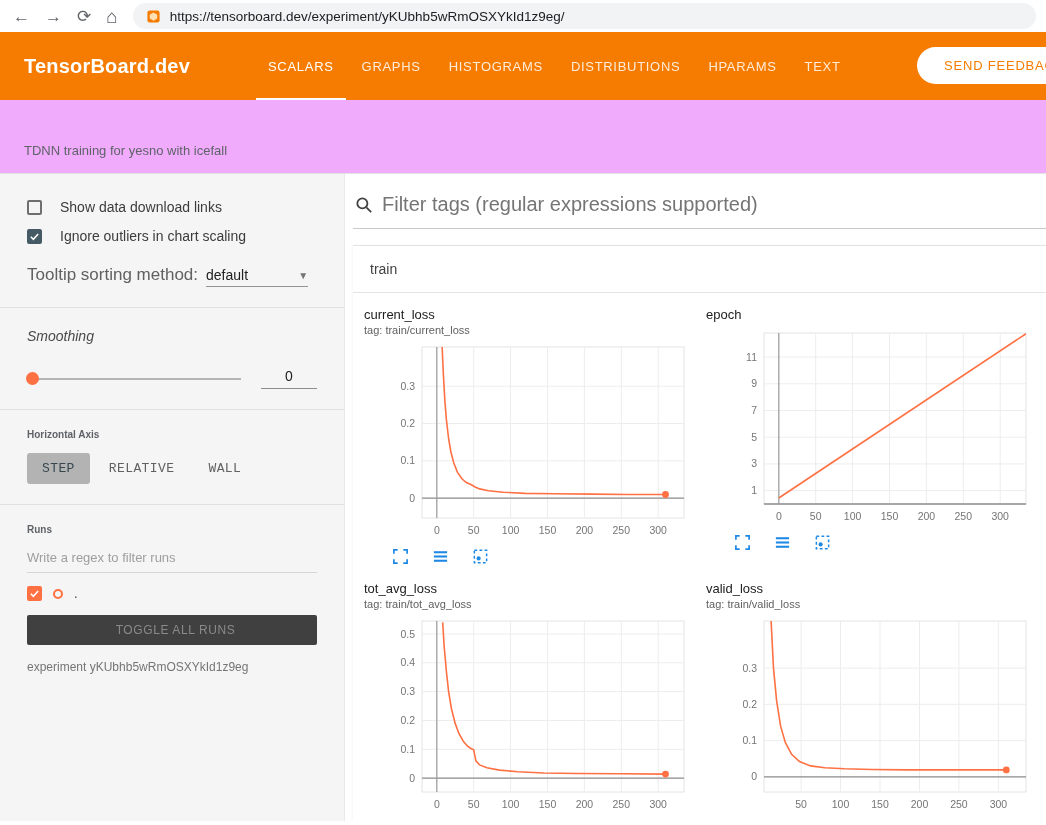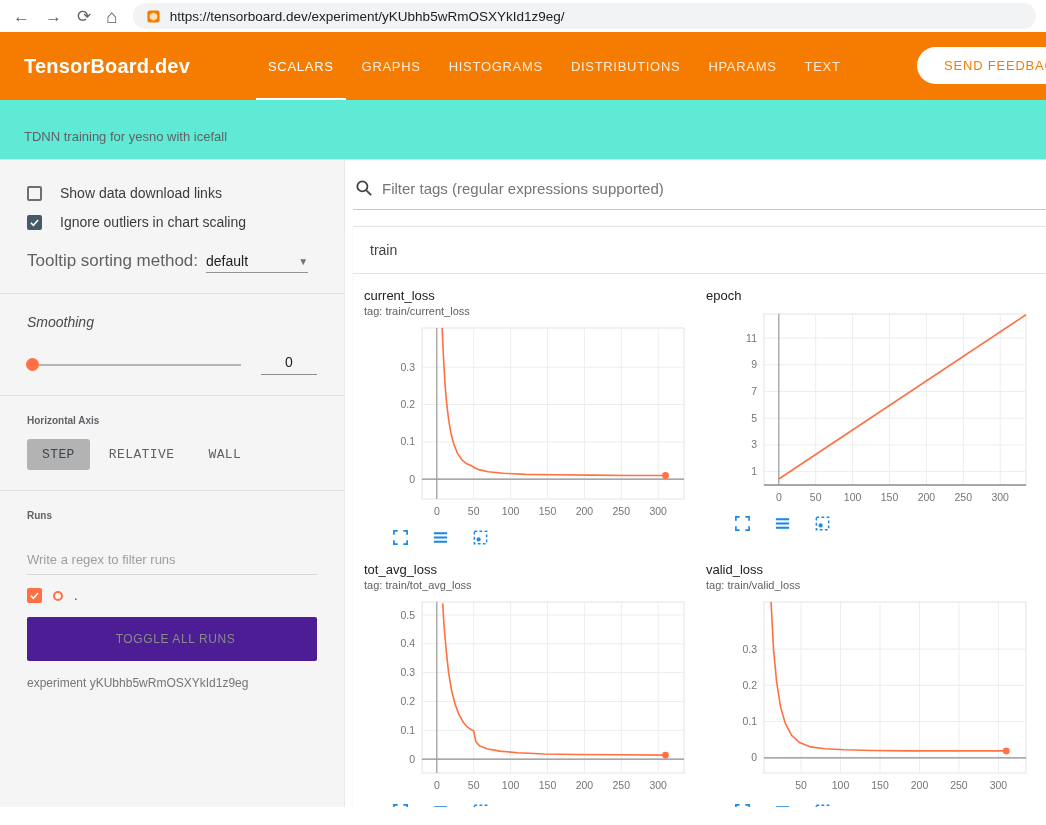--- a/index.html
+++ b/index.html
@@ -26,21 +26,21 @@
     letter-spacing:.7px; cursor:pointer; text-decoration:none; }
   .tab.active { color:#fff; }
   .tab.active::after { content:""; position:absolute; left:2px; right:2px;
     bottom:0; height:2px; background:#fff; }
   .feedback-btn { position:absolute; left:917px; top:15px; height:37px;
     padding:0 27px; border:none; border-radius:19px; background:#fff;
     color:#f57c00; font-size:13px; font-weight:500; letter-spacing:.8px;
     white-space:nowrap; cursor:pointer; font-family:inherit; }
 
   
-  .subheader { height:60px; position:relative; background:#5eead4;
+  .subheader { height:74px; position:relative; background:#f0abfc;
     border-bottom:1px solid #e2e2e2;padding-left:29px; }
   .exp-title { position:absolute; left:24px; bottom:15px; font-size:13px; color:#5f6368; }
 
   
   .content { display:flex; height:647px; }
 
   
   .sidebar { width:345px; flex:none; background:#f5f5f5; border-right:1px solid #e9e9e9;
     padding:25px 27px 0; font-size:14px; color:#3c3c3c; }
   .cb-row { display:flex; align-items:center; gap:18px; margin-bottom:13px; cursor:pointer; }
@@ -61,38 +61,38 @@
   .slider-track { flex:1; height:2px; background:#b5b5b5; position:relative; cursor:pointer; }
   .slider-thumb { position:absolute; left:-1px; top:-5.5px; width:13px; height:13px;
     border-radius:50%; background:#ff7043; cursor:grab; }
   .smooth-value { width:56px; margin-left:20px; text-align:center; font-size:14px;
     color:#212121; border-bottom:1px solid #8d8d8d; padding-bottom:4px; }
   .axis-buttons { display:flex; align-items:center; gap:4px; margin-top:13px; }
   .axis-btn { border:none; background:transparent; color:#616161; font-size:13px;
     font-weight:500; letter-spacing:.4px; padding:8px 15px; border-radius:3px;
     cursor:pointer; font-family:Liberation Mono, monospace; }
   .axis-btn.active { background:#b3b3b3; color:#37474f; }
-  .runs-filter { margin-top:28px; }
+  .runs-filter { margin-top:12px; }
   .runs-filter input { width:100%; border:none; outline:none; background:transparent;
     border-bottom:1px solid #d6d6d6; font-size:13px; padding:3px 0 7px; color:#212121;
     font-family:inherit; }
   .runs-filter input::placeholder { color:#9e9e9e; }
   .run-row { display:flex; align-items:center; gap:11px; margin-top:13px; cursor:pointer; }
   .run-circle { width:10px; height:10px; border:2px solid #ff7043; border-radius:50%; flex:none; }
   .run-name { font-size:13px; color:#424242; }
-  .toggle-btn { margin-top:14px; width:100%; height:44px; background:#4c1d95;
+  .toggle-btn { margin-top:14px; width:100%; height:30px; background:#404040;
     border:none; border-radius:2px; color:#8a8a8a; font-size:12px; font-weight:500;
     letter-spacing:.6px; cursor:pointer; font-family:inherit;padding-left:7px; }
   .exp-caption { margin-top:15px; font-size:12px; color:#757575; }
 
   
   .main { flex:1; background:#fff; padding:19px 0 0 8px; overflow:hidden; }
   .filter-row { display:flex; align-items:center; gap:9px;
     border-bottom:1px solid #c9c9c9; padding:0 0 12px 2px; }
-  .filter-row input { flex:1; border:none; outline:none; font-size:15px;
+  .filter-row input { flex:1; border:none; outline:none; font-size:20px;
     color:#0f766e; font-family:inherit; background:transparent; }
   .filter-row input::placeholder { color:#757575; }
   .group-card { margin-top:16px; border-top:1px solid #e3e3e3;
     box-shadow:0 1px 3px rgba(0,0,0,.07); background:#fff; }
   .group-header { padding:15px 17px; font-size:14px; color:#424242;
     border-bottom:1px solid #e3e3e3; cursor:pointer; }
   .charts-grid { display:grid; grid-template-columns:330px 330px;
     column-gap:12px; row-gap:16px; padding:14px 0 0 11px; }
   .chart-title { font-size:13px; color:#212121; }
   .chart-tag { font-size:11px; color:#616161; margin-top:2px; }

